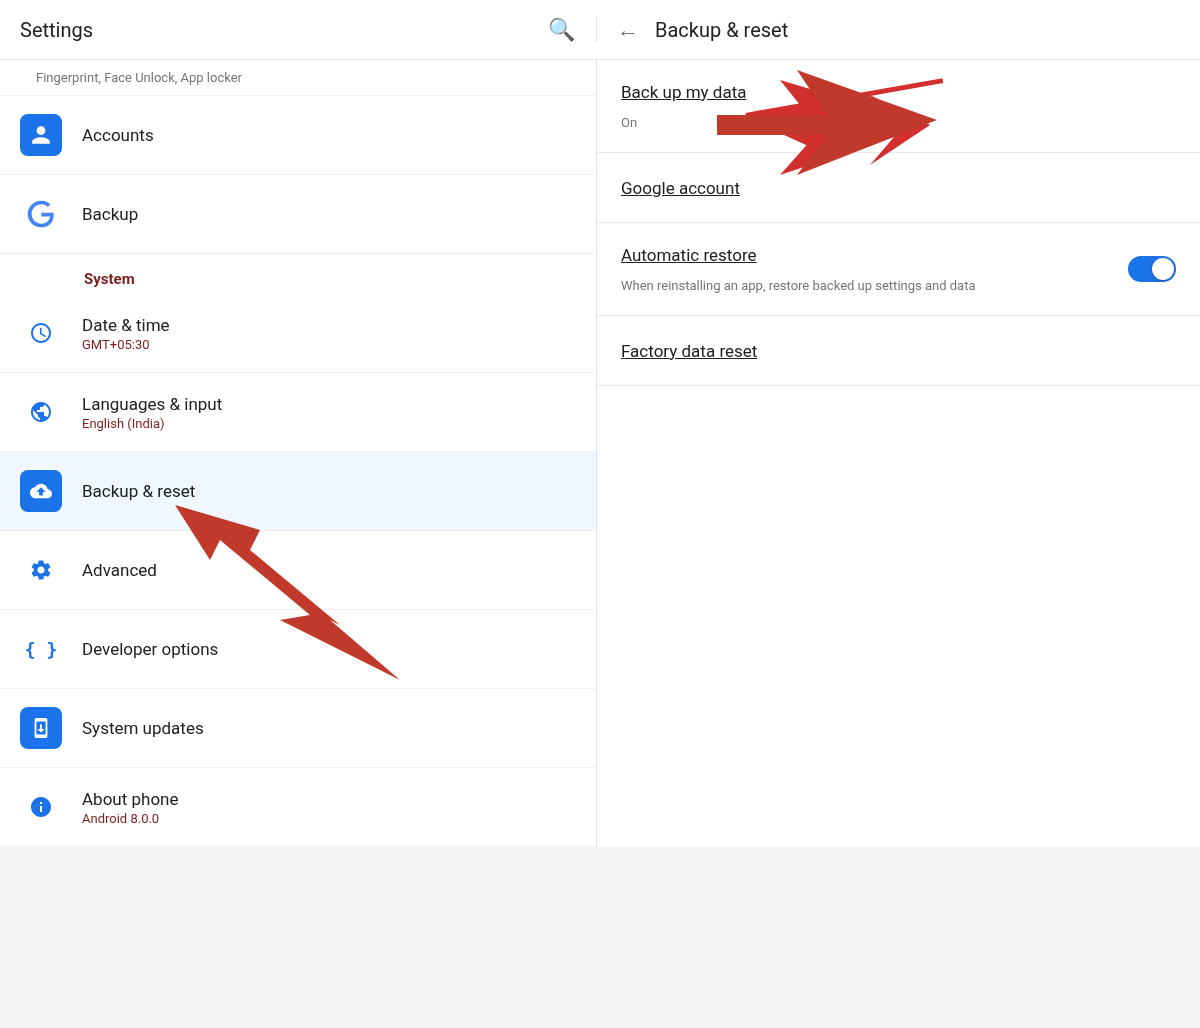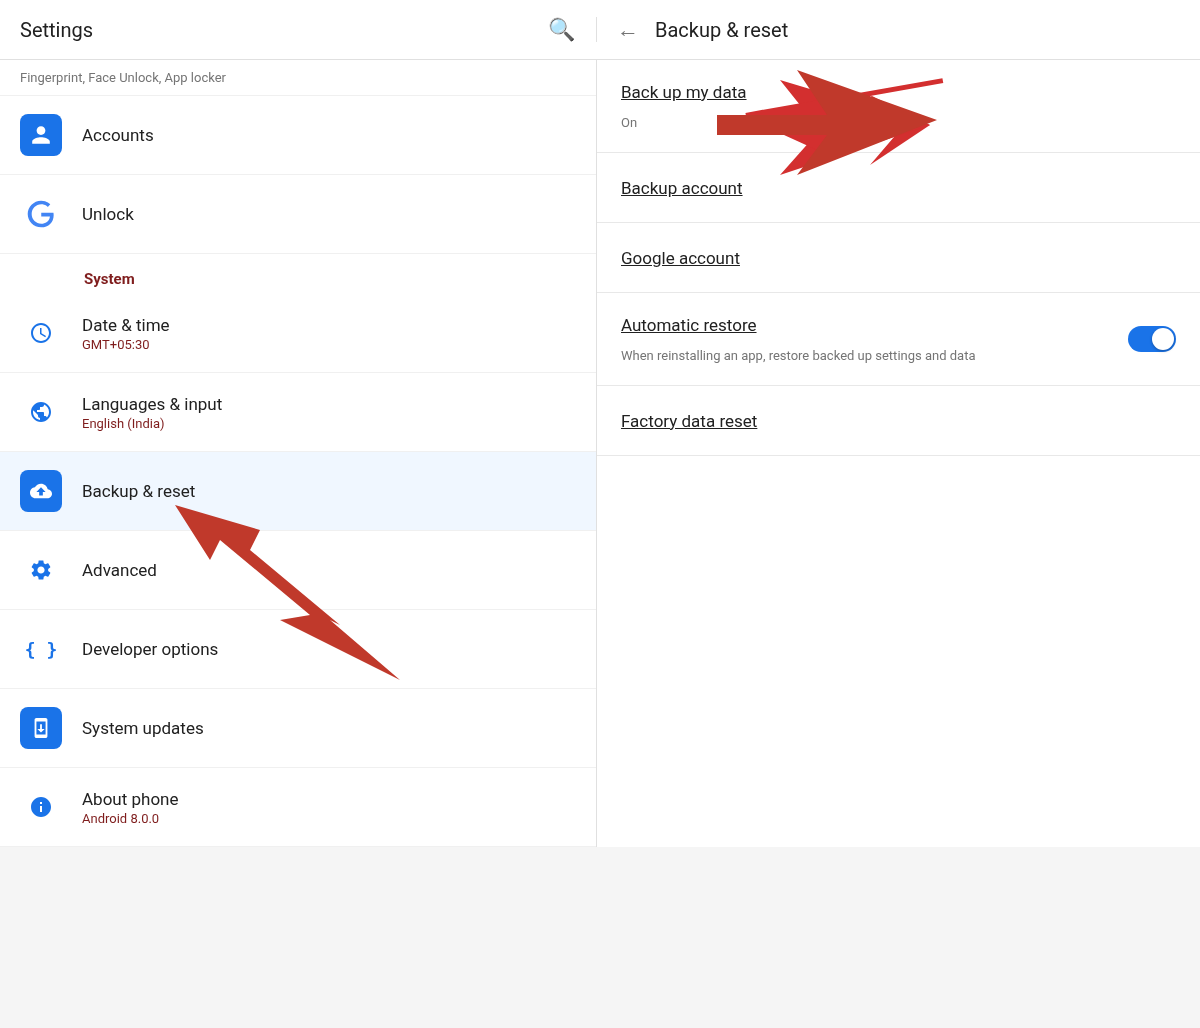--- a/index.html
+++ b/index.html
@@ -99,21 +99,21 @@
       margin-top: 2px;
     }
     .section-label {
       padding: 16px 20px 6px 84px;
       font-size: 15px;
       font-weight: 700;
       color: #7f1d1d;
       text-transform: none;
     }
     .sidebar-top-label {
-      padding: 10px 20px;
+      padding: 10px 36px;
       font-size: 13px;
       color: #757575;
       border-bottom: 1px solid #f0f0f0;
     }
 
     
     .detail-panel {
       flex: 1;
       background: #fff;
       overflow-y: auto;
@@ -208,21 +208,21 @@
         </div>
       </div>
 
       <div class="sidebar-item">
         <div class="icon" style="background:transparent;">
           <svg width="32" height="32" viewBox="0 0 24 24">
               <path d="M21.35 11.1h-9.17v2.73h6.51c-.33 3.81-3.5 5.44-6.5 5.44C8.36 19.27 5 16.25 5 12c0-4.1 3.2-7.27 7.2-7.27 3.09 0 4.9 1.97 4.9 1.97L19 4.72S16.56 2 12.1 2C6.42 2 2.03 6.8 2.03 12c0 5.05 4.13 10 10.22 10 5.35 0 9.25-3.67 9.25-9.09 0-1.15-.15-1.81-.15-1.81z" fill="#4285F4"></path>
             </svg>
         </div>
         <div class="item-text">
-          <div class="item-title">Unlock</div>
+          <div class="item-title">Backup</div>
         </div>
       </div>
 
       <div class="section-label">System</div>
 
       <div class="sidebar-item">
         <div class="icon icon-outline">
           <svg width="24" height="24" viewBox="0 0 24 24" fill="#1a73e8">
               <path d="M12 2C6.48 2 2 6.48 2 12s4.48 10 10 10 10-4.48 10-10S17.52 2 12 2zm0 18c-4.41 0-8-3.59-8-8s3.59-8 8-8 8 3.59 8 8-3.59 8-8 8zm.5-13H11v6l5.25 3.15.75-1.23-4.5-2.67V7z"></path>
             </svg>
@@ -300,25 +300,20 @@
 
     <div class="detail-panel">
 
       <div class="detail-item">
         <div class="detail-item-text">
           <div class="d-title">Back up my data</div>
           <div class="d-sub">On</div>
         </div>
       </div>
 
-      <div class="detail-item">
-        <div class="detail-item-text">
-          <div class="d-title">Backup account</div>
-        </div>
-      </div>
 
       <div class="detail-item">
         <div class="detail-item-text">
           <div class="d-title">Google account</div>
         </div>
       </div>
 
       <div class="detail-item">
         <div class="detail-item-text">
           <div class="d-title">Automatic restore</div>

